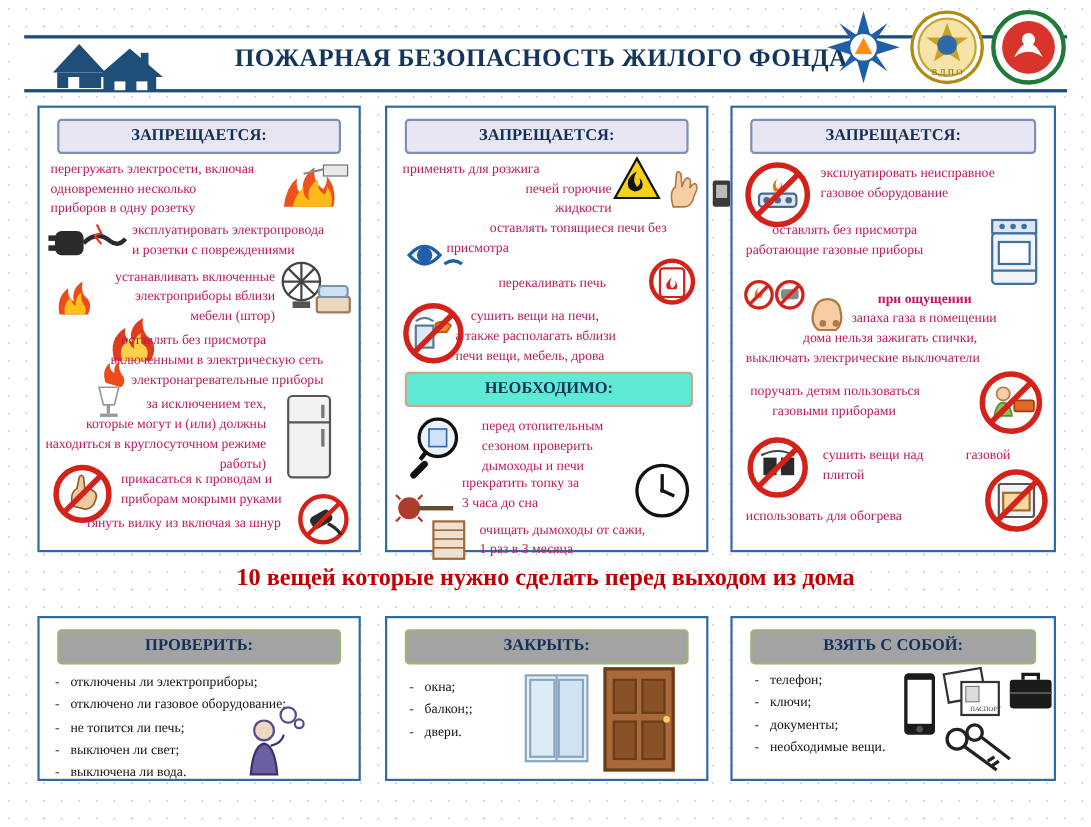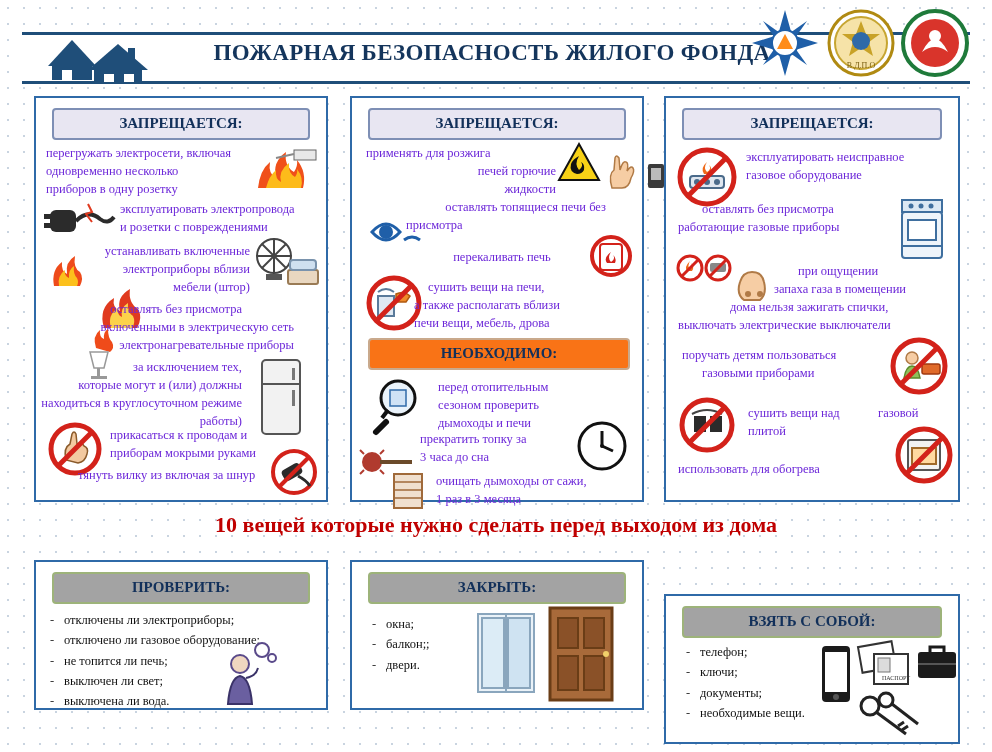--- a/index.html
+++ b/index.html
@@ -56,42 +56,42 @@
     border:2px solid #7e8fb5;
     border-radius:4px;
     text-align:center;
     font-weight:bold;
     font-size:15px;
     color:#12305a;
     padding:5px 0 6px 0;
     background:#e8e6f2;
     font-family:"Liberation Serif", serif;
   }
-  .panel-head.peach{background:#f97316;border-color:#c9a98c;}
+  .panel-head.peach{background:#5eead4;border-color:#c9a98c;}
   .panel-head.green{background:#a3a3a3;border-color:#9db37a;}
 
   .p1{left:34px;top:96px;width:294px;height:406px;}
   .p2{left:350px;top:96px;width:294px;height:406px;}
   .p3{left:664px;top:96px;width:296px;height:406px;}
 
   .b1{left:34px;top:560px;width:294px;height:150px;}
   .b2{left:350px;top:560px;width:294px;height:150px;}
-  .b3{left:664px;top:560px;width:296px;height:150px;margin-top:34px;}
+  .b3{left:664px;top:560px;width:296px;height:150px;}
 
   .mid-title{
     position:absolute;left:0;top:512px;width:992px;text-align:center;
     font-family:"Liberation Serif", serif;
     font-weight:bold;font-size:22px;color:#c00000;
   }
 
   .txt{
     position:absolute;
     font-family:"Liberation Serif", serif;
     font-size:12.5px;
-    color:#6d28d9;
+    color:#be185d;
     line-height:1.22;
   }
   .ctr{text-align:center;}
   .rgt{text-align:right;}
   .lft{text-align:left;}
 
   .list{
     position:absolute;
     font-family:"Liberation Serif", serif;
     font-size:12.5px;color:#111;
@@ -416,21 +416,21 @@
         <path d="M16 7 q-3 5 0 8 q4 -2 1 -6 q4 3 1 8 h-5 q-3 -4 3 -10 Z" fill="#ef6a1a"></path>
         <line x1="8" y1="22" x2="24" y2="6" stroke="#d3221a" stroke-width="3"></line>
         <circle cx="44" cy="14" r="12" fill="#ffffff" stroke="#d3221a" stroke-width="3"></circle>
         <rect x="36" y="9" width="16" height="9" rx="2" fill="#888"></rect>
         <line x1="36" y1="22" x2="52" y2="6" stroke="#d3221a" stroke-width="3"></line>
         <path d="M70 46 q-8 -6 -4 -18 q3 -10 12 -10 q10 0 12 10 q3 12 -4 18 Z" fill="#f6cda4" stroke="#b07a46" stroke-width="2"></path>
         <circle cx="74" cy="40" r="3" fill="#b07a46"></circle>
           <circle cx="86" cy="40" r="3" fill="#b07a46"></circle>
       </svg>
     </div>
-    <div class="txt lft" style="left:132px;top:166px;width:160px;">при ощущении</div>
+    <div class="txt lft" style="left:132px;top:166px;width:160px;font-weight:bold;">при ощущении</div>
     <div class="txt lft" style="left:108px;top:184px;width:184px;">запаха газа в помещении</div>
     <div class="txt lft" style="left:64px;top:202px;width:228px;">дома нельзя зажигать спички,</div>
     <div class="txt lft" style="left:12px;top:220px;width:280px;">выключать электрические  выключатели</div>
 
     <div class="ico" style="left:222px;top:238px;">
       <svg width="62" height="60" viewBox="0 0 62 60">
         <circle cx="31" cy="30" r="26" fill="#ffffff" stroke="#d3221a" stroke-width="5"></circle>
         <circle cx="24" cy="22" r="6" fill="#f6cda4" stroke="#b07a46" stroke-width="1.5"></circle>
         <path d="M16 42 q2 -12 8 -12 q6 0 8 12 Z" fill="#8fbf5a" stroke="#5a8a2a" stroke-width="1.5"></path>
         <rect x="34" y="28" width="18" height="10" rx="2" fill="#e06a2a" stroke="#a03a10" stroke-width="1.5"></rect>

